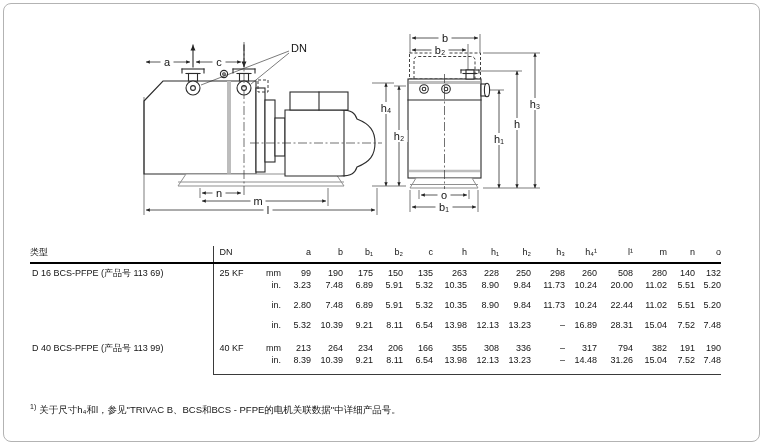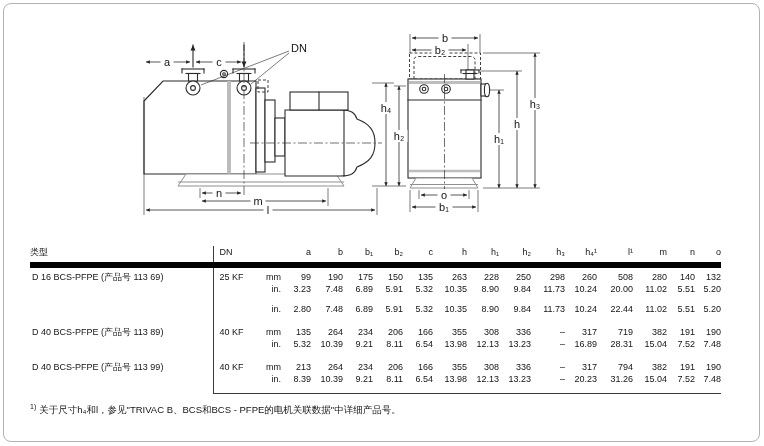--- a/index.html
+++ b/index.html
@@ -16,21 +16,21 @@
   .grayf{stroke:#8f8f8f;fill:#ffffff;stroke-width:1;}
   .dim{stroke:#222222;stroke-width:0.75;fill:none;}
   .ext{stroke:#222222;stroke-width:0.6;fill:none;}
   .cl{stroke:#333333;stroke-width:0.7;fill:none;stroke-dasharray:9 2.5 2 2.5;}
   .dash{stroke:#2b2b2b;stroke-width:0.9;fill:none;stroke-dasharray:3 2;}
   .dimlab{font:11px "Liberation Sans", sans-serif;fill:#141414;}
   .lbg{fill:#ffffff;stroke:none;}
   
   table.dims{position:absolute;left:30px;top:246px;border-collapse:collapse;table-layout:fixed;}
   .dims th,.dims td{font-size:9px;line-height:12px;padding:0;white-space:nowrap;font-weight:normal;}
-  .dims thead th{border-bottom:6px solid #000000;padding-bottom:4px;vertical-align:bottom;}
+  .dims thead th{border-bottom:2px solid #000000;padding-bottom:4px;vertical-align:bottom;}
   .dims .col-name{text-align:left;border-right:1px solid #3a3a3a;}
   .dims td.col-name{padding-left:2px;}
   .dims .col-dn{text-align:left;padding-left:6px;}
   .dims .col-unit{text-align:right;padding-left:5px;}
   .dims .col-num{text-align:right;}
   .dims tbody tr.row-mm td{padding-top:3px;}
   .dims tbody tr.row-in td{padding-bottom:8px;}
   .dims tbody tr:last-child td:not(.col-name){border-bottom:1px solid #3a3a3a;}
   .footnote{position:absolute;left:30px;top:400px;font-size:9.5px;line-height:13px;}
   .fn-marker{font-size:7px;vertical-align:4px;padding-right:3px;}
@@ -307,39 +307,20 @@
         <td class="col-num">10.35</td>
         <td class="col-num">8.90</td>
         <td class="col-num">9.84</td>
         <td class="col-num">11.73</td>
         <td class="col-num">10.24</td>
         <td class="col-num">22.44</td>
         <td class="col-num">11.02</td>
         <td class="col-num">5.51</td>
         <td class="col-num">5.20</td>
       </tr>
-      <tr class="row-mm">
-        <td class="col-name">D 40 BCS-PFPE (产品号 113 89)</td>
-        <td class="col-dn">40 KF</td>
-        <td class="col-unit">mm</td>
-        <td class="col-num">135</td>
-        <td class="col-num">264</td>
-        <td class="col-num">234</td>
-        <td class="col-num">206</td>
-        <td class="col-num">166</td>
-        <td class="col-num">355</td>
-        <td class="col-num">308</td>
-        <td class="col-num">336</td>
-        <td class="col-num">–</td>
-        <td class="col-num">317</td>
-        <td class="col-num">719</td>
-        <td class="col-num">382</td>
-        <td class="col-num">191</td>
-        <td class="col-num">190</td>
-      </tr>
       <tr class="row-in">
         <td class="col-name"></td>
         <td class="col-dn"></td>
         <td class="col-unit">in.</td>
         <td class="col-num">5.32</td>
         <td class="col-num">10.39</td>
         <td class="col-num">9.21</td>
         <td class="col-num">8.11</td>
         <td class="col-num">6.54</td>
         <td class="col-num">13.98</td>
@@ -377,21 +358,21 @@
         <td class="col-unit">in.</td>
         <td class="col-num">8.39</td>
         <td class="col-num">10.39</td>
         <td class="col-num">9.21</td>
         <td class="col-num">8.11</td>
         <td class="col-num">6.54</td>
         <td class="col-num">13.98</td>
         <td class="col-num">12.13</td>
         <td class="col-num">13.23</td>
         <td class="col-num">–</td>
-        <td class="col-num">20.23</td>
+        <td class="col-num">14.48</td>
         <td class="col-num">31.26</td>
         <td class="col-num">15.04</td>
         <td class="col-num">7.52</td>
         <td class="col-num">7.48</td>
       </tr>
     </tbody>
 </table>
 
 <div class="footnote">
   <span class="fn-marker">1)</span><span>关于尺寸h₄和l，参见"TRIVAC B、BCS和BCS - PFPE的电机关联数据"中详细产品号。</span>

